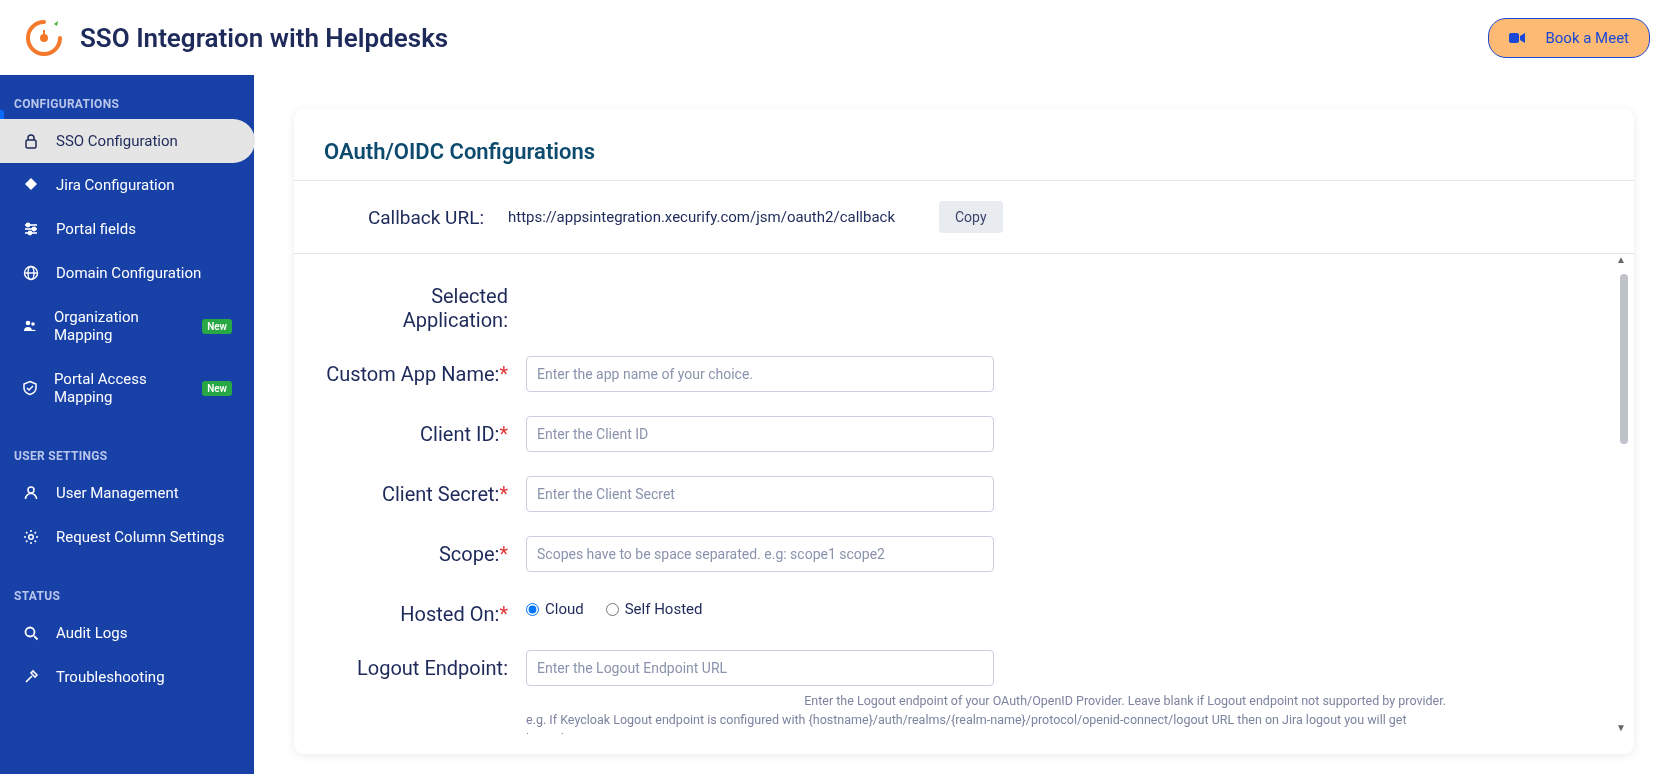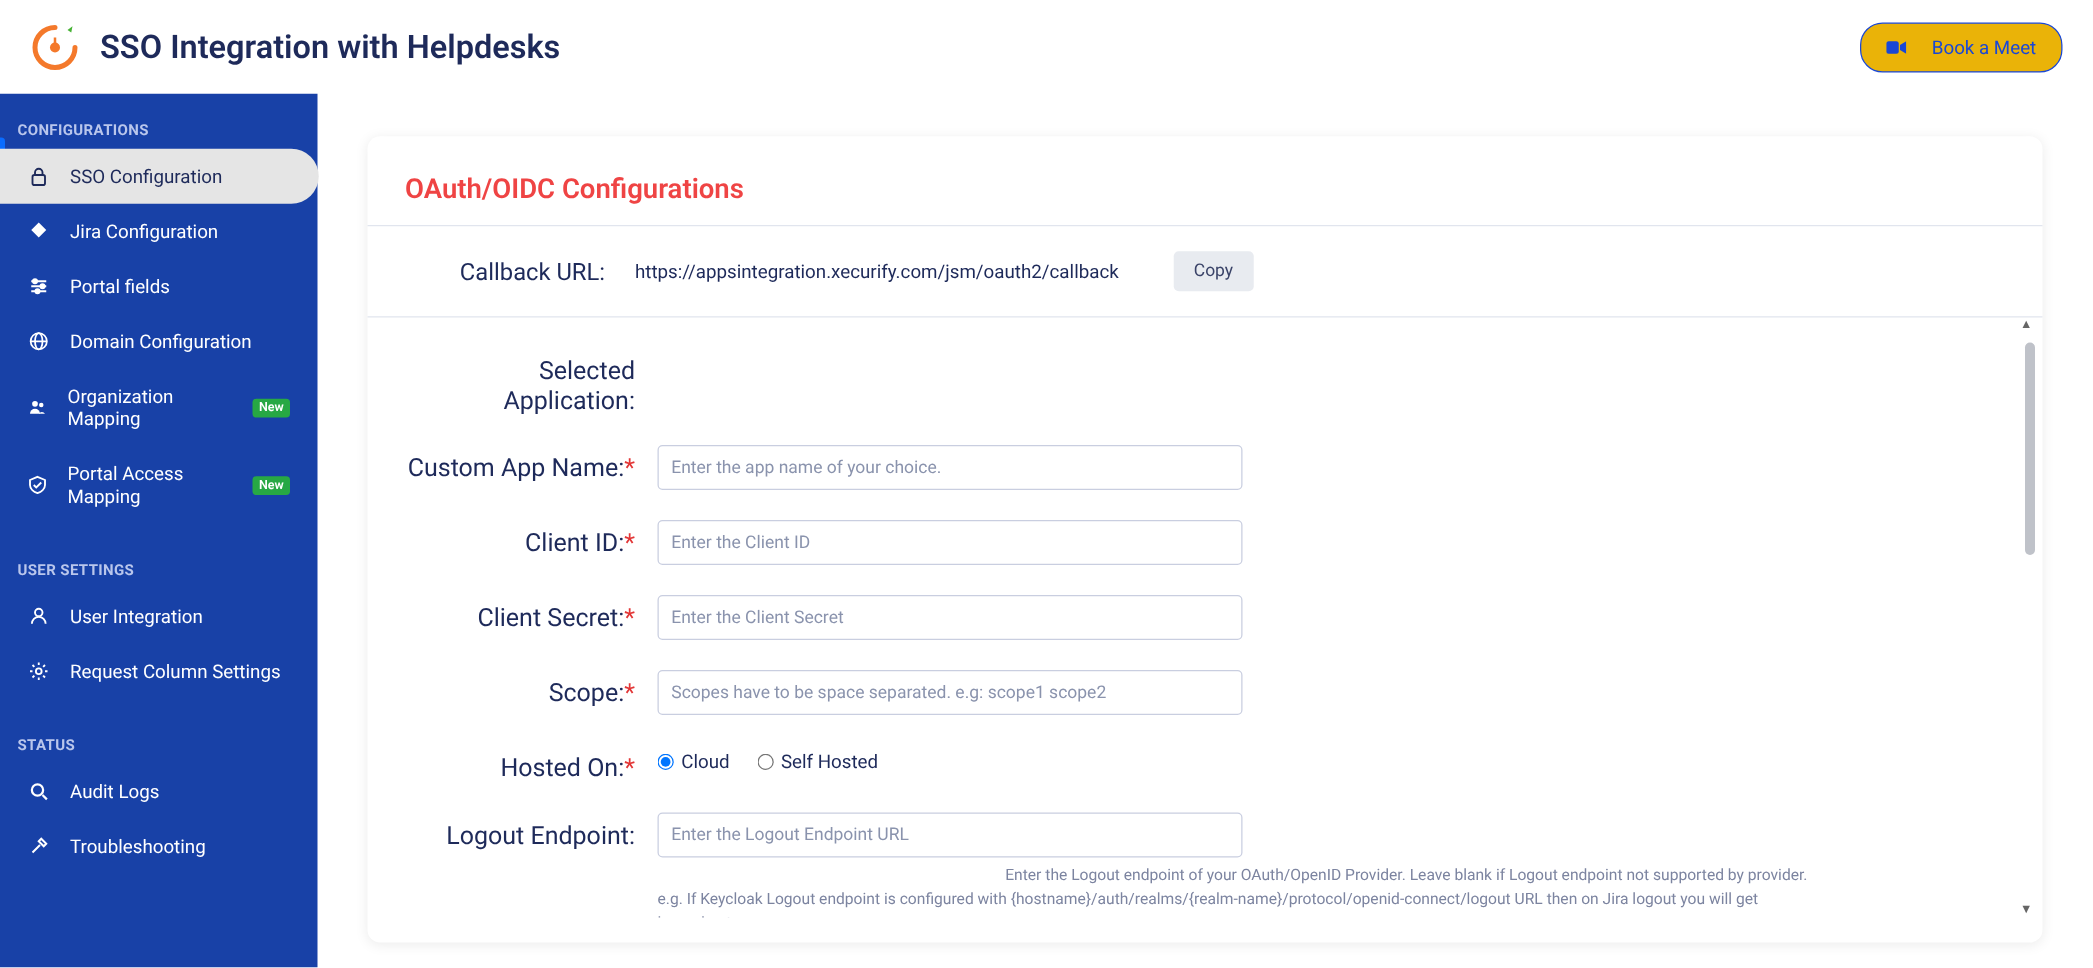--- a/index.html
+++ b/index.html
@@ -2,35 +2,35 @@
 <html><head>
 <meta charset="utf-8">
 <style>
   * { box-sizing: border-box; margin: 0; padding: 0; font-family: -apple-system, BlinkMacSystemFont, 'Segoe UI', Roboto, Helvetica, Arial, sans-serif; }
   body { background: #fff; color: #1e2a5a; width: 1674px; height: 774px; overflow: hidden; }
 
   .header { display: flex; align-items: center; justify-content: space-between; padding: 10px 24px; height: 75px; }
   .header-left { display: flex; align-items: center; gap: 16px; }
   .logo { width: 40px; height: 40px; position: relative; }
   .page-title { font-size: 26px; font-weight: 600; color: #1e2a5a; }
-  .book-meet { border: 1.5px solid #1947d6; color: #1947d6; background:#eab308; border-radius: 18px; padding: 10px 20px; font-size: 15px; display:flex; align-items:center; gap:20px; cursor:pointer; }
+  .book-meet { border: 1.5px solid #1947d6; color: #1947d6; background:#fdba74; border-radius: 18px; padding: 10px 20px; font-size: 15px; display:flex; align-items:center; gap:20px; cursor:pointer; }
 
   .layout { display:flex; height: calc(774px - 75px); }
   .sidebar { width: 254px; background:#1841a7; color:#fff; padding-top: 10px; position:relative; }
   .side-section-label { font-size:12px; font-weight:700; color:#b9c6ec; padding: 12px 14px 8px; letter-spacing: 0.3px; }
   .side-item { display:flex; align-items:center; gap:16px; padding: 13px 22px; font-size:15px; cursor:pointer; position:relative; }
   .side-item.active { background:#e5e5e5; color:#1e2a5a; border-radius: 0 28px 28px 0; margin-right:-1px; }
   .sidebar::before { content:""; position:absolute; left:0; top:35px; width:4px; height:46px; background:#0a6cff; border-radius:0 3px 3px 0; }
   .side-item .ico { width:18px; display:flex; justify-content:center; }
   .badge { background:#27a844; color:#fff; font-size:10px; padding:2px 5px; border-radius:3px; margin-left:4px; font-weight:600;}
 
   .main-wrap { flex:1; background:#fff; padding: 34px 40px 20px 40px; overflow:hidden; }
   .card { background:#fff; border-radius:10px; box-shadow: 0 2px 10px rgba(0,0,0,0.08); padding: 30px 0 20px; height: 100%; display:flex; flex-direction:column; }
   .card-head { padding: 0 30px 16px; border-bottom:1px solid #e1e5ee; }
-  .card-title { font-size:22px; font-weight:600; color:#ef4444; }
+  .card-title { font-size:22px; font-weight:600; color:#0c4a6e; }
 
   .callback-row { display:flex; align-items:center; padding: 20px 30px; border-bottom:1px solid #e1e5ee; gap: 24px; }
   .callback-label { width: 160px; text-align:right; font-size:19px; color:#1e2a5a; }
   .callback-url { font-size:15px; color:#1e2a5a; flex:0 0 auto; }
   .copy-btn { background:#e8ebf0; border:none; color:#3a4368; padding:8px 16px; border-radius:4px; font-size:14px; cursor:pointer; margin-left:20px;}
 
   .scroll-area { position:relative; flex:1; overflow:hidden; padding: 24px 50px 0 30px; }
   .form-row { display:flex; align-items:flex-start; margin-bottom: 24px; }
   .form-label { width: 190px; text-align:right; font-size:20px; color:#1e2a5a; padding-top:6px; padding-right:6px;}
   .req { color:#e23636; }
@@ -154,21 +154,21 @@
     <div style="height:18px"></div>
     <div class="side-section-label">USER SETTINGS</div>
 
     <div class="side-item">
       <span class="ico">
           <svg width="16" height="16" viewBox="0 0 16 16" fill="none" stroke="#fff" stroke-width="1.5">
             <circle cx="8" cy="5" r="3"></circle>
             <path d="M2.5 14 a5.5 5.5 0 0 1 11 0"></path>
           </svg>
         </span>
-      <span>User Integration</span>
+      <span>User Management</span>
     </div>
 
     <div class="side-item">
       <span class="ico">
           <svg width="16" height="16" viewBox="0 0 16 16" fill="none" stroke="#fff" stroke-width="1.5">
             <circle cx="8" cy="8" r="2.3"></circle>
             <path d="M8 1v2M8 13v2M1 8h2M13 8h2M3 3l1.5 1.5M11.5 11.5L13 13M3 13l1.5-1.5M11.5 4.5L13 3"></path>
           </svg>
         </span>
       <span>Request Column Settings</span>

